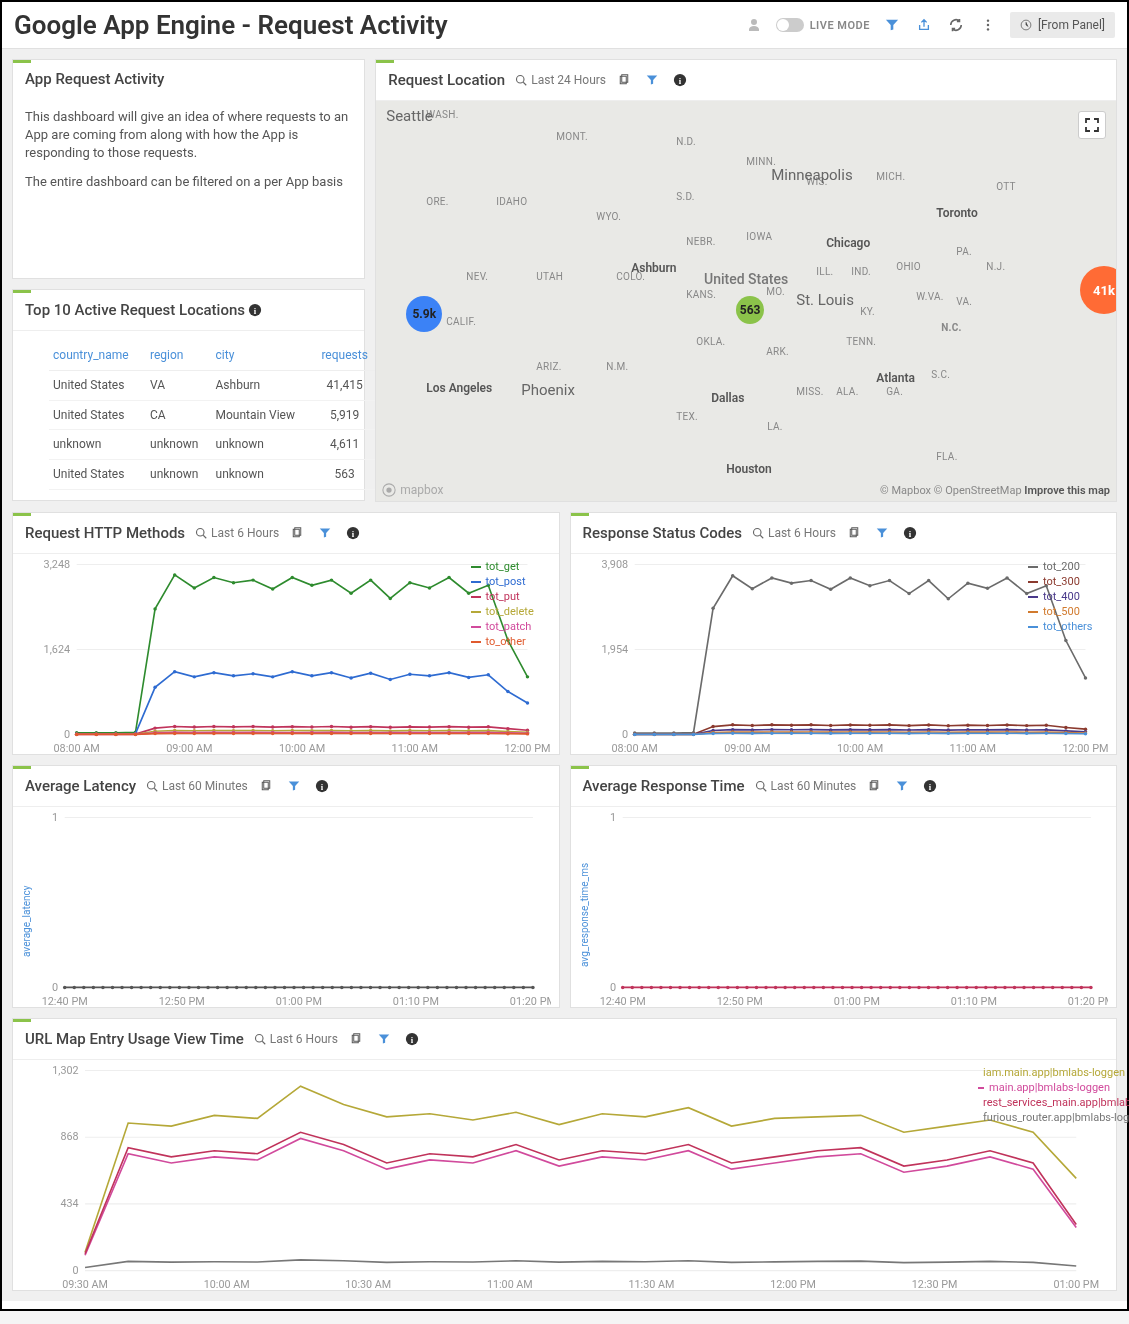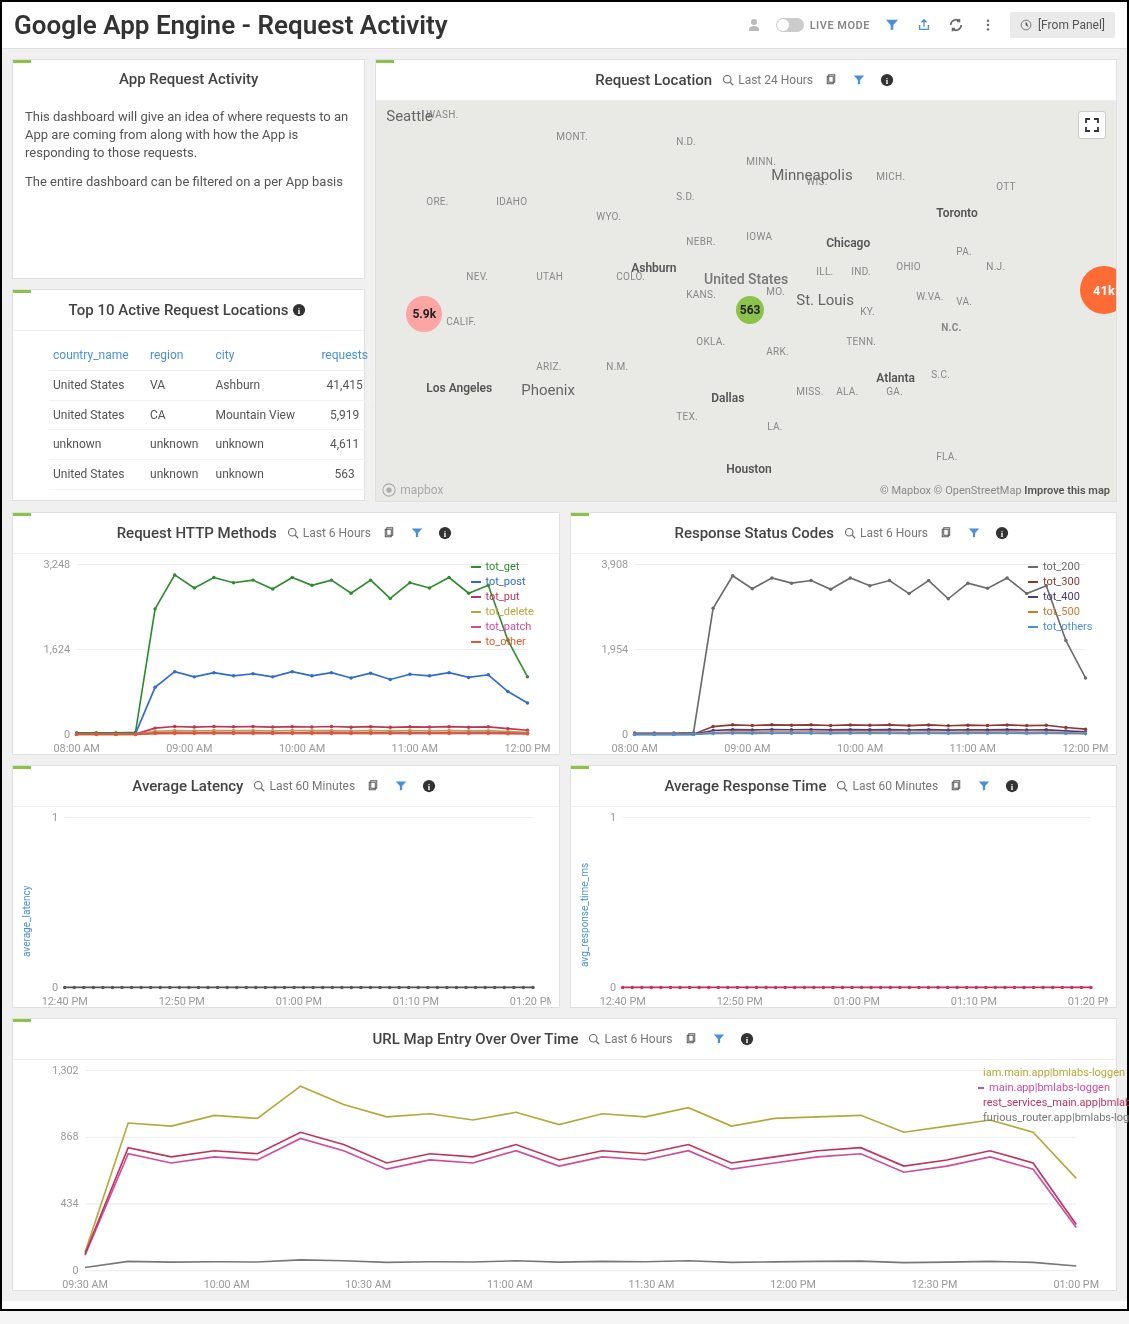--- a/index.html
+++ b/index.html
@@ -13,41 +13,41 @@
   .toggle { width:28px; height:14px; background:#ccc; border-radius:7px; position:relative; }
   .toggle::after { content:""; position:absolute; left:1px; top:1px; width:12px; height:12px; background:#fff; border-radius:50%; }
   .icon-btn { display:inline-flex; align-items:center; justify-content:center; width:20px; height:20px; cursor:pointer; color:#666; }
   .from-panel { background:#eaeaea; padding:6px 10px; font-size:12px; color:#555; border-radius:2px; display:flex; align-items:center; gap:6px; }
   
   .grid { display:grid; grid-template-columns: 1fr 2.1fr; gap:10px; padding:10px; background:#f0f0f0; }
   .row2 { display:grid; grid-template-columns:1fr 1fr; gap:10px; padding:0 10px 10px 10px; background:#f0f0f0; }
   .rowfull { padding:0 10px 10px 10px; background:#f0f0f0; }
   .panel { background:#fff; border:1px solid #e0e0e0; position:relative; }
   .panel::before { content:""; position:absolute; top:0; left:0; width:18px; height:3px; background:#8bc34a; }
-  .panel-head { display:flex; align-items:center; justify-content:center; padding:10px 24px; border-bottom:1px solid #eee; }
+  .panel-head { display:flex; align-items:center; justify-content:flex-start; padding:10px 12px; border-bottom:1px solid #eee; }
   .panel-title { font-size:15px; color:#444; font-weight:500; display:flex; align-items:center; gap:6px; }
   .panel-meta { display:flex; align-items:center; gap:8px; font-size:12px; color:#777; }
   .panel-body { padding:10px 12px; font-size:13px; color:#555; line-height:1.4; }
   .no-head-border .panel-head { border-bottom:none; }
   
   .desc p { margin:0 0 10px 0; }
   
   table.loc { width:100%; border-collapse:collapse; font-size:12px;margin-left:24px; }
   table.loc th { text-align:left; color:#4a90d9; font-weight:400; padding:6px 4px; border-bottom:1px solid #eee; }
   table.loc th.right, table.loc td.right { text-align:center; }
   table.loc td { padding:6px 4px; border-bottom:1px solid #f2f2f2; color:#555; }
   
   .map { position:relative; height:400px; background:#e9e9e6; overflow:hidden; }
   .map-label { position:absolute; font-size:10px; color:#888; text-transform:uppercase; letter-spacing:0.3px; pointer-events:none; }
   .city-label { position:absolute; font-size:15px; color:#666; pointer-events:none; }
   .city-label.strong { font-weight:600; color:#555; font-size:12px; }
   .country-label { position:absolute; font-size:14px; color:#777; font-weight:500; }
   .bubble { position:absolute; border-radius:50%; display:flex; align-items:center; justify-content:center; font-size:12px; font-weight:700; color:#222; }
   .bubble.orange { background:#ff6b35; color:#fff; width:48px; height:48px; font-size:13px; }
-  .bubble.yellow { background:#fca5a5; width:36px; height:36px; }
+  .bubble.yellow { background:#3b82f6; width:36px; height:36px; }
   .bubble.green { background:#8bc34a; width:28px; height:28px; }
   .map-expand { position:absolute; top:10px; right:10px; background:#fff; border:1px solid #ccc; width:28px; height:28px; display:flex; align-items:center; justify-content:center; border-radius:3px; }
   .map-attr { position:absolute; bottom:4px; left:6px; display:flex; align-items:center; gap:4px; color:#aaa; font-size:12px;}
   .map-attr-right { position:absolute; bottom:4px; right:6px; color:#888; font-size:11px; }
   .map-attr-right .link { color:#555; font-weight:600; }
   
   .chart { height:200px; position:relative; padding:4px 8px 0 8px; }
   .chart svg { width:100%; height:100%; }
   .legend { position:absolute; font-size:11px; color:#666; }
   .legend div { display:flex; align-items:center; gap:5px; margin-bottom:2px; white-space:nowrap;}
@@ -894,21 +894,21 @@
             <circle cx="451.2244897959184" cy="162" r="1.6" fill="#c0335b"></circle>
             <circle cx="460" cy="162" r="1.6" fill="#c0335b"></circle>
           </svg></div>
     </div>
   </div>
 
   <div class="rowfull">
     <div class="panel">
       <div class="panel-head">
         <div class="panel-title">
-            <span>URL Map Entry Over Over Time</span>
+            <span>URL Map Entry Usage View Time</span>
           <span class="icon-btn">
               <svg width="12" height="12" viewBox="0 0 16 16">
                 <circle cx="7" cy="7" r="5" fill="none" stroke="#666" stroke-width="1.5"></circle>
                 <path stroke="#666" stroke-width="1.5" d="M11 11l4 4"></path>
               </svg>
             </span>
         </div>
         <div class="panel-meta">
             <span>Last 6 Hours</span>
           <span class="icon-btn">

